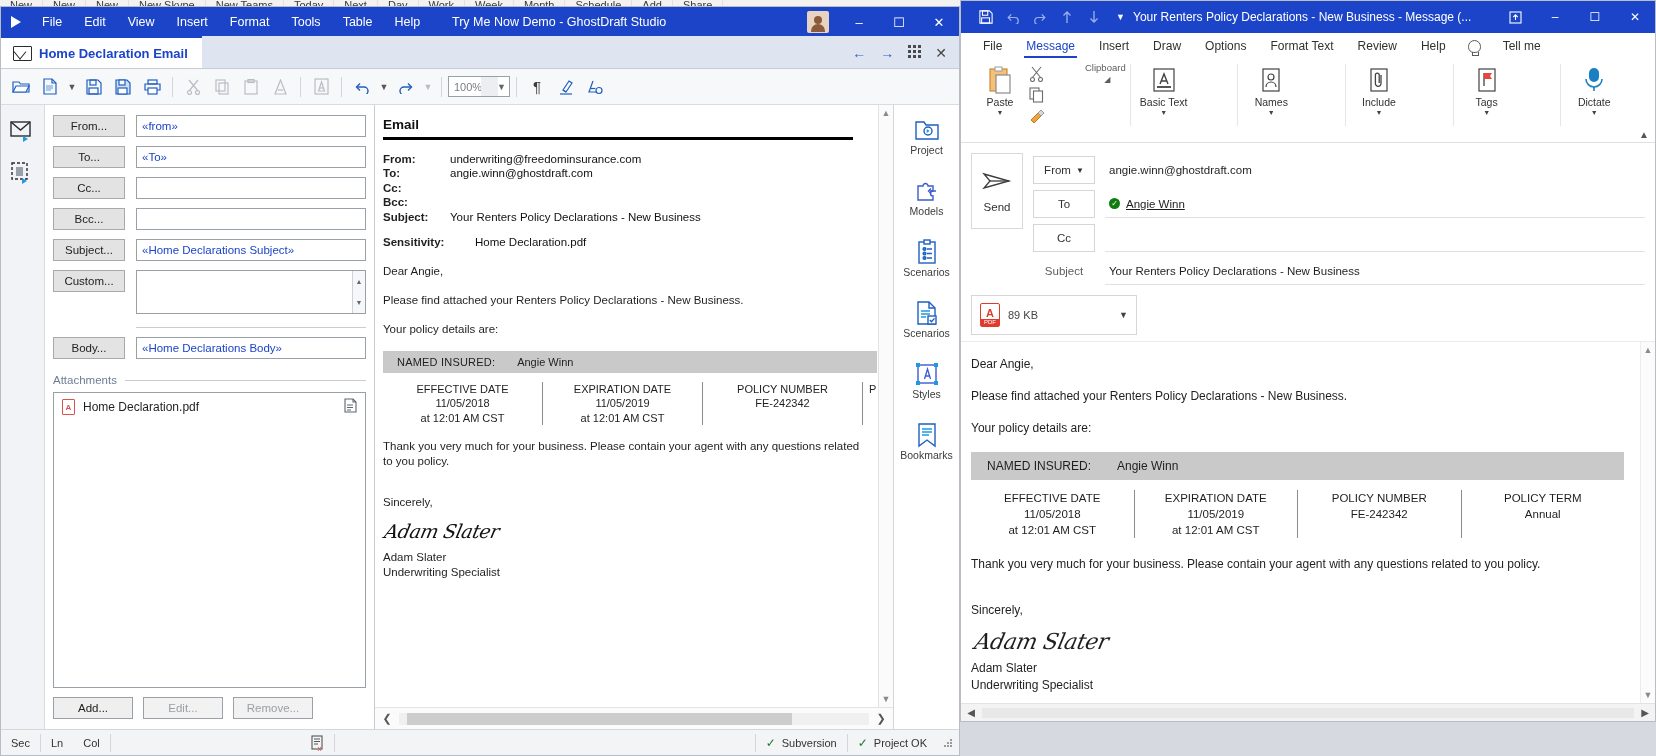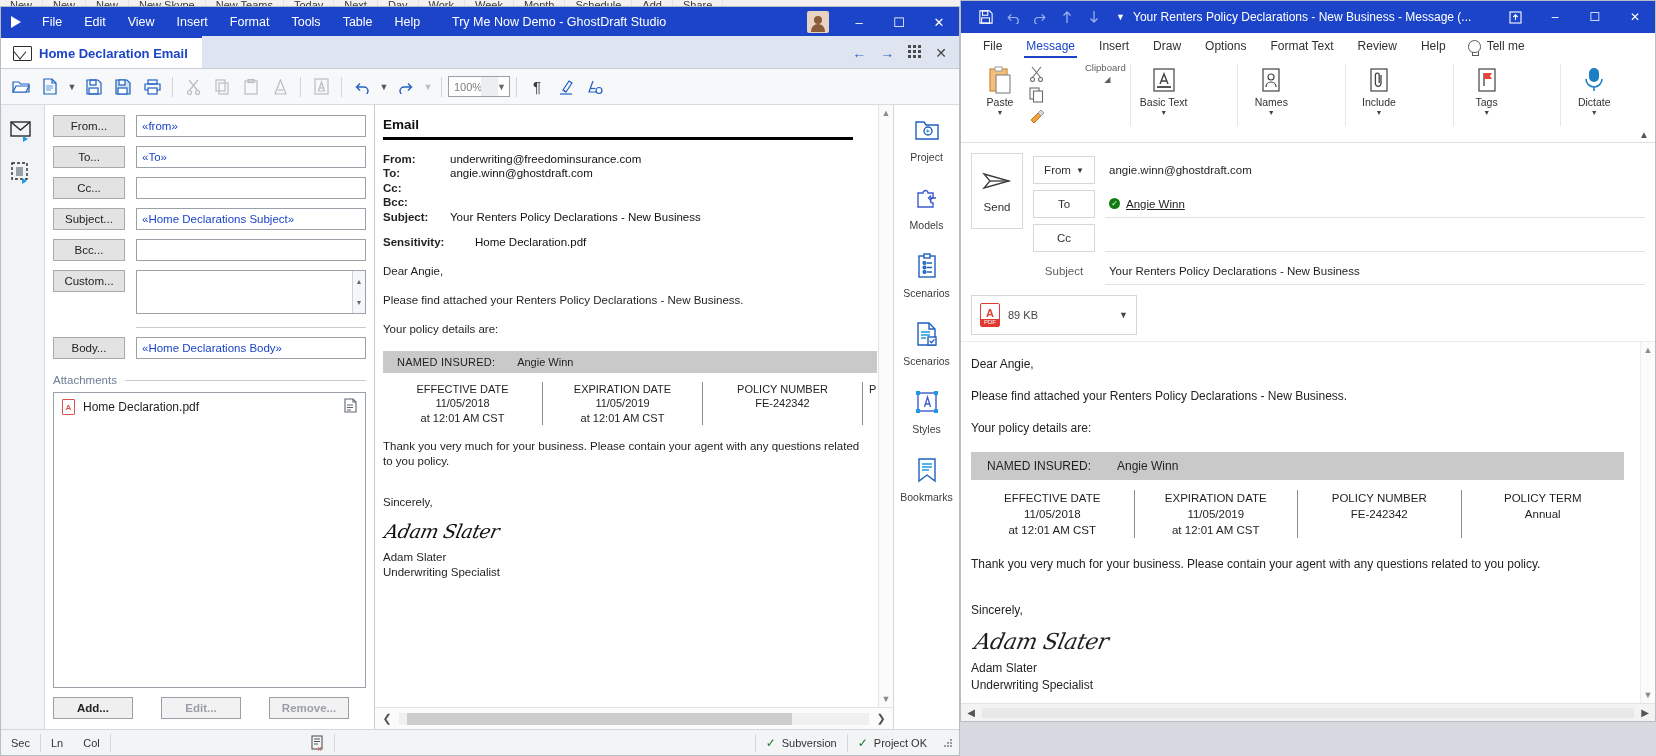--- a/index.html
+++ b/index.html
@@ -142,23 +142,23 @@
   }
   .pdf-ic{
     width:13px;height:16px;border:1.3px solid #d9534f;border-radius:1px;background:#fff;
     display:flex;align-items:center;justify-content:center;font-size:8px;color:#d9534f;font-weight:bold;
     flex:0 0 13px;
   }
   .att-right{margin-left:auto;color:#5d6671;}
   .btn-row{display:flex;gap:10px;padding-bottom:10px;}
   .gbtn{
     width:80px;height:22px;border:1px solid #9aa0a8;background:#efefef;
-    font-size:11.5px;color:#222;display:flex;align-items:center;justify-content:center;font-weight:bold;
-  }
-  .gbtn.dis{color:#9b9fa5;background:#f2f2f2;margin-left:18px;}
+    font-size:11.5px;color:#222;display:flex;align-items:center;justify-content:center;
+  }
+  .gbtn.dis{color:#9b9fa5;background:#f2f2f2;}
 
   
   .gd-prev{flex:1; display:flex; flex-direction:column; background:#fff; min-width:0;}
   .prev-doc{flex:1; overflow:hidden; padding:12px 16px 0 8px; position:relative;}
   .prev-scroll-v{
     position:absolute; right:0; top:0; bottom:0; width:15px; background:#fbfbfb;
     border-left:1px solid #e3e3e3; display:flex;flex-direction:column;justify-content:space-between;
     align-items:center; padding:3px 0; font-size:9px; color:#8a8a8a;
   }
   .prev-hbar{
@@ -184,21 +184,21 @@
   .tbl-col{flex:1;border-right:1px solid #8c8c8c;padding:0 6px;line-height:14.5px;min-width:0;}
   .tbl-col:last-child{border-right:none;}
   .sig{font-family:"DejaVu Serif", serif; font-style:italic; font-size:19px;
        transform:skewX(-12deg); letter-spacing:-.5px; margin:10px 0 8px 2px; color:#111;}
 
   
   .gd-nav{
     width:66px; background:#fff; border-left:1px solid #d3d6db;
     padding-top:8px; display:flex; flex-direction:column; align-items:center; gap:14px;
   }
-  .nav-it{width:62px; display:flex; flex-direction:column; align-items:center; gap:8px; padding:4px 0;}
+  .nav-it{width:62px; display:flex; flex-direction:column; align-items:center; gap:1px; padding:4px 0;}
   .nav-it .lbl{font-size:10.5px;color:#3c3c3c;}
   .nav-ic{width:26px;height:26px;}
 
   
   .gd-status{
     height:26px;flex:0 0 26px;background:#f3f4f6;border-top:1px solid #d3d6db;
     display:flex;align-items:center;font-size:11px;color:#333;
   }
   .st-cell{padding:0 10px;height:26px;display:flex;align-items:center;gap:6px;}
   .st-sep{width:1px;height:18px;background:#d3d6db;}
@@ -220,21 +220,21 @@
   .ol-wbtns{display:flex;}
   .ol-wbtn{width:40px;height:32px;display:flex;align-items:center;justify-content:center;color:#fff;font-size:12px;}
 
   .ol-tabs{
     height:26px;flex:0 0 26px;background:#fff;display:flex;align-items:center;
     padding-left:10px;font-size:12px;color:#31312f;gap:0;
   }
   .ol-tab{padding:0 12px;height:26px;line-height:26px;position:relative;white-space:nowrap;}
   .ol-tab.active{font-weight:normal;color:#1b44c8;}
   .ol-tab.active:after{content:"";position:absolute;left:10px;right:10px;bottom:1px;height:2px;background:#1b44c8;}
-  .tellme{display:flex;align-items:center;gap:6px;padding-left:10px;color:#31312f;}
+  .tellme{display:flex;align-items:center;gap:22px;padding-left:10px;color:#31312f;}
   .bulb{width:13px;height:13px;border:1.4px solid #5a5a58;border-radius:50% 50% 45% 45%;position:relative;}
   .bulb:after{content:"";position:absolute;left:3px;bottom:-4px;width:5px;height:3px;border-bottom:1.4px solid #5a5a58;border-left:1.4px solid #5a5a58;border-right:1.4px solid #5a5a58;}
 
   .ol-ribbon{
     height:84px;flex:0 0 84px;background:#fff;border-bottom:1px solid #e1dfdd;
     display:flex;align-items:stretch;padding-left:6px;position:relative;
   }
   .rgroup{display:flex;justify-content:space-between;padding:3px 5px 2px 0;position:relative;gap:34px;}
   .rgroup .items{display:flex;align-items:flex-start;gap:2px;padding:0 6px;flex:1;}
   .rgroup .gname{font-size:9.5px;color:#5d5d5b;text-align:center;padding-bottom:1px;}
@@ -511,26 +511,26 @@
       </div>
       <div class="frow">
         <div class="flabel">To...</div>
         <div class="finput">«To»</div>
       </div>
       <div class="frow">
         <div class="flabel">Cc...</div>
         <div class="finput"></div>
       </div>
       <div class="frow">
+        <div class="flabel">Bcc...</div>
+        <div class="finput"></div>
+      </div>
+      <div class="frow">
         <div class="flabel">Subject...</div>
         <div class="finput">«Home Declarations Subject»</div>
-      </div>
-      <div class="frow">
-        <div class="flabel">Bcc...</div>
-        <div class="finput"></div>
       </div>
       <div class="frow">
         <div class="flabel">Custom...</div>
         <div class="finput multi">
           <span></span>
           <span class="spin">
               <div>▲</div>
               <div>▼</div>
             </span>
         </div>

